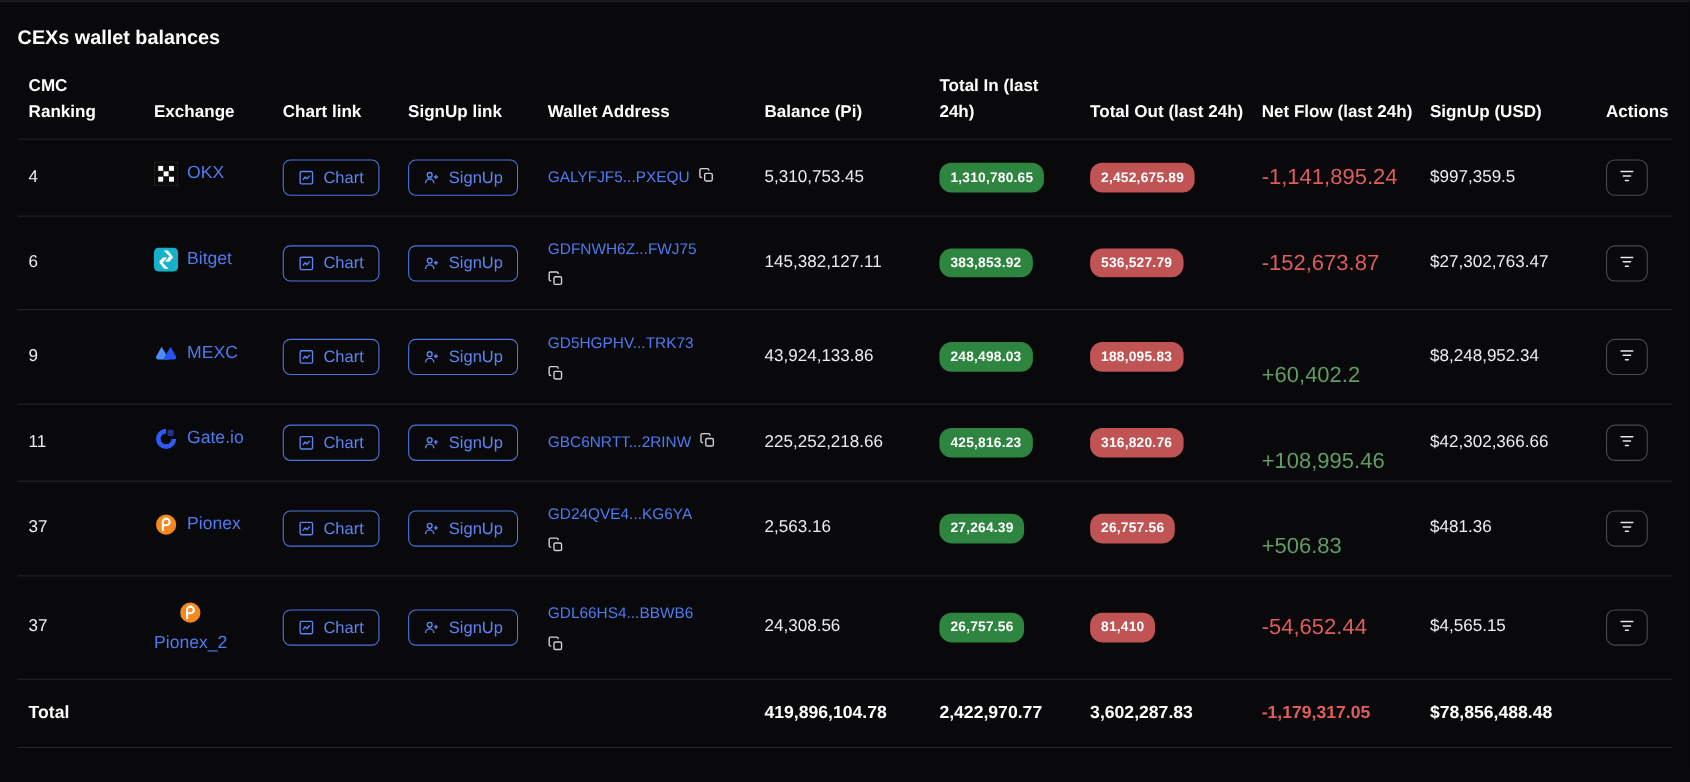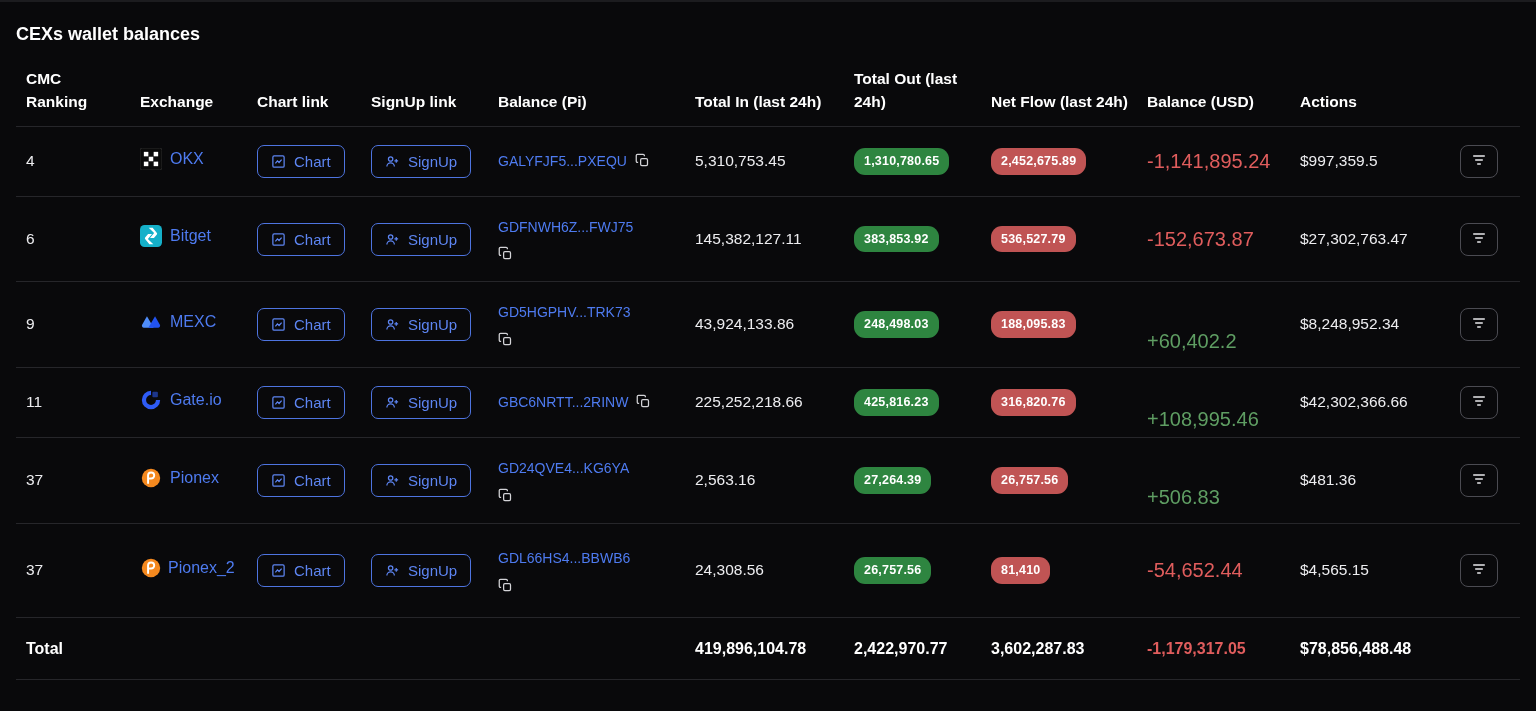--- a/index.html
+++ b/index.html
@@ -26,21 +26,21 @@
   }
   .td { font-size:15.5px; color:#ededf0; padding-right:16px; line-height:1.35; }
 
   .mh70 { min-height:70px; } .mh85 { min-height:85px; }
   .mh86 { min-height:86px; } .mh94 { min-height:94px; }
 
   .exchange-link {
     display:inline-flex; align-items:center; gap:8px;
     color:#4e7bf0; font-size:16px; text-decoration:none; cursor:pointer;
   }
-  .exchange-link.stacked { align-items:center; gap:6px; }
+  .exchange-link.stacked { flex-direction:column; align-items:center; gap:6px; }
   .logo { display:inline-flex; width:22px; height:22px; flex:0 0 auto; }
 
   .btn {
     display:inline-flex; align-items:center; gap:8px;
     background:transparent; border:1px solid #4e74e0; color:#5d85f2;
     font-family:inherit; font-size:15px; border-radius:7px;
     padding:8px 13px; cursor:pointer; line-height:1;text-align:center;
   }
   .btn svg { display:block; }
 
@@ -77,25 +77,26 @@
 <body>
 
 <div class="page">
   <div class="page-title">CEXs wallet balances</div>
 
   <div class="grid thead">
     <div class="th">CMC Ranking</div>
     <div class="th">Exchange</div>
     <div class="th">Chart link</div>
     <div class="th">SignUp link</div>
+    <div class="th">Wallet Address</div>
     <div class="th">Balance (Pi)</div>
     <div class="th">Total In (last 24h)</div>
     <div class="th">Total Out (last 24h)</div>
     <div class="th">Net Flow (last 24h)</div>
-    <div class="th">Balance (USD)</div>
+    <div class="th">SignUp (USD)</div>
     <div class="th">Actions</div>
   </div>
 
   <div class="grid mh70">
     <div class="td">4</div>
     <div class="td">
       <a class="exchange-link">
         <span class="logo">
           <svg width="22" height="22" viewBox="0 0 24 24">
               <rect width="24" height="24" rx="2.5" fill="#0b0b0b" stroke="#2e2e2e"></rect>

